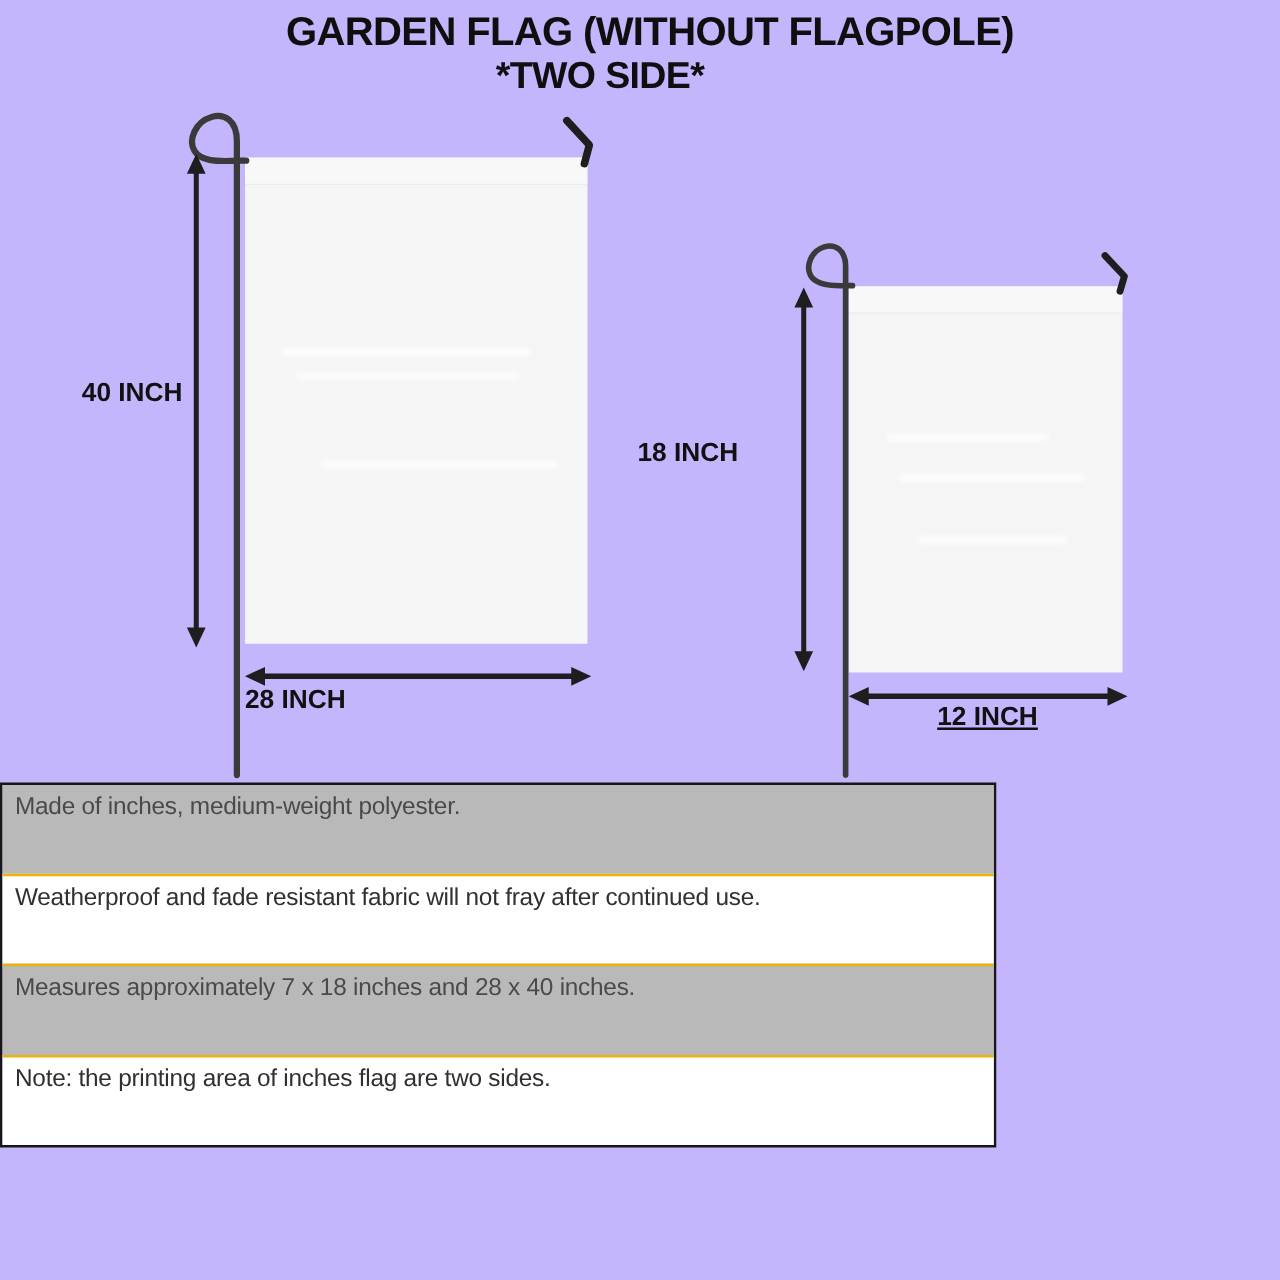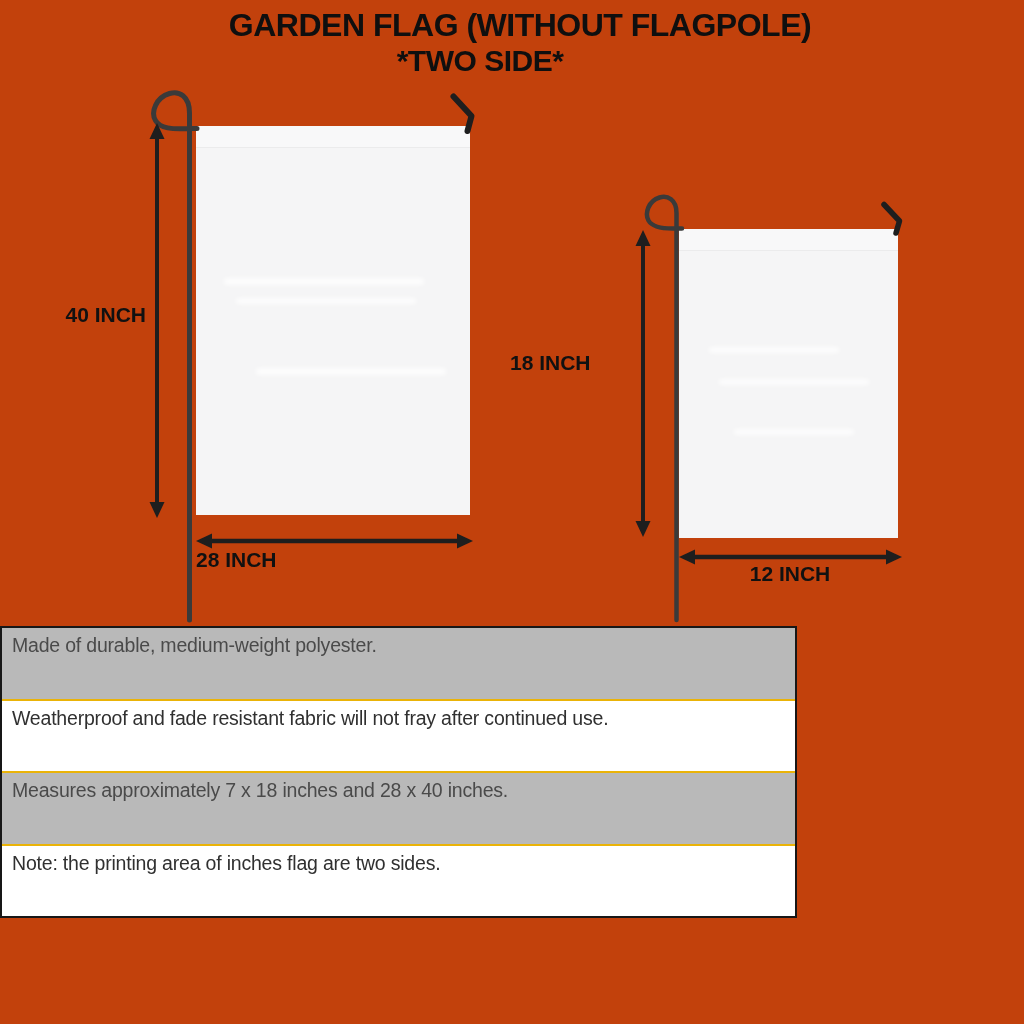--- a/index.html
+++ b/index.html
@@ -1,38 +1,38 @@
 <!DOCTYPE html>
 <html><head>
 <meta charset="utf-8">
 <style>
   html,body{margin:0;padding:0;background:#ffffff;}
   .canvas{
-    position:relative;width:1024px;height:1024px;background:#c2410c;overflow:hidden;
+    position:relative;width:1024px;height:1024px;background:#c4b5fd;overflow:hidden;
     font-family:"Liberation Sans", sans-serif;
   }
   
   .title{position:absolute;top:6px;left:0;width:1024px;text-align:center;color:#0f0f0f;}
   .title-line1{position:relative;left:8px;font-size:32px;font-weight:800;letter-spacing:-0.5px;line-height:38px;}
   .title-line2{position:relative;left:-32px;font-size:30px;font-weight:800;letter-spacing:-0.5px;line-height:34px;}
   
   .flag-panel{position:absolute;background:#f5f5f6;}
   .flag-large{left:196px;top:126px;width:274px;height:389px;}
   .flag-small{left:679px;top:229px;width:219px;height:309px;}
   .sleeve{position:absolute;left:0;top:0;width:100%;height:21px;
           background:rgba(255,255,255,0.35);border-bottom:1px solid rgba(0,0,0,0.05);}
   .streak{position:absolute;background:rgba(255,255,255,0.75);filter:blur(2px);border-radius:3px;}
   
   .hw{position:absolute;left:0;top:0;width:1024px;height:1024px;pointer-events:none;}
   
   .dim-label{position:absolute;color:#111;font-weight:bold;font-size:21px;letter-spacing:0;}
   .lbl-40{left:28px;top:303px;width:118px;text-align:right;}
   .lbl-28{left:196px;top:548px;width:277px;}
   .lbl-18{left:510px;top:351px;width:118px;text-align:left;}
-  .lbl-12{left:679px;top:562px;width:222px;text-align:center;}
+  .lbl-12{left:679px;top:562px;width:222px;text-align:center;text-decoration:underline;}
   
   .spec-table{
     position:absolute;left:0;top:626px;width:793px;height:288px;
     border:2px solid #171717;display:flex;flex-direction:column;
   }
   .spec-row{flex:1;padding:5px 10px;font-size:19.5px;letter-spacing:-0.2px;color:#4a4a4a;
             border-top:2px solid #eab308;line-height:24px;}
   .spec-row:first-child{border-top:none;}
   .spec-row:nth-child(odd){background:#b9b9b9;}
   .spec-row:nth-child(even){background:#ffffff;color:#303030;}
@@ -95,19 +95,19 @@
       <polygon points="902,557 886,549.5 886,564.5"></polygon>
     </g>
   </svg>
 
   <div class="dim-label lbl-40">40 INCH</div>
   <div class="dim-label lbl-28">28 INCH</div>
   <div class="dim-label lbl-18">18 INCH</div>
   <div class="dim-label lbl-12">12 INCH</div>
 
   <div class="spec-table">
-    <div class="spec-row">Made of durable, medium-weight polyester.</div>
+    <div class="spec-row">Made of inches, medium-weight polyester.</div>
     <div class="spec-row">Weatherproof and fade resistant fabric will not fray after continued use.</div>
     <div class="spec-row">Measures approximately 7 x 18 inches and 28 x 40 inches.</div>
     <div class="spec-row">Note: the printing area of inches flag are two sides.</div>
   </div>
 
 </div>
 
 </body></html>

